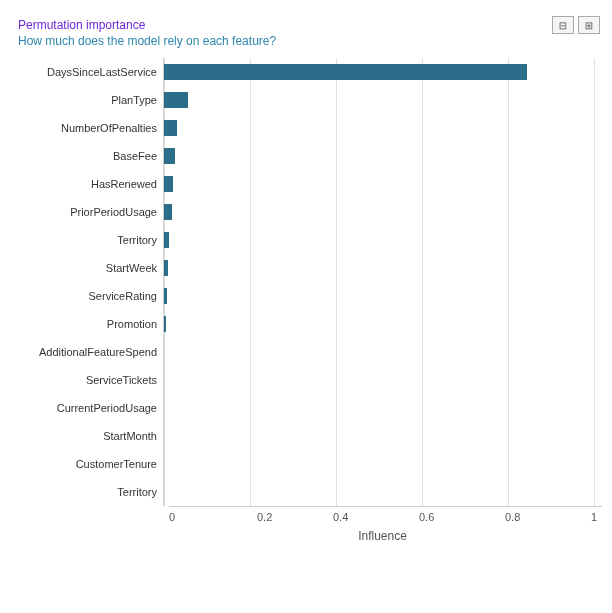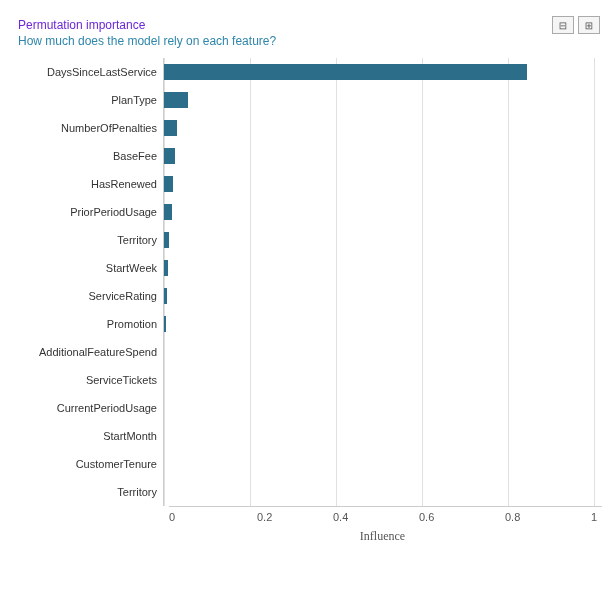--- a/index.html
+++ b/index.html
@@ -124,21 +124,20 @@
       background: #ccc;
       margin-left: 151px;
       margin-right: 0;
     }
     .x-title {
       text-align: center;
       font-size: 12px;
       color: #555;
       margin-top: 4px;
       margin-left: 145px;
-      font-family: Liberation Serif, serif;
     }
   </style>
 </head>
 <body>
 
 <div class="container">
   <div class="title">Permutation importance</div>
   <div class="subtitle">How much does the model rely on each feature?</div>
 
   <div class="toolbar">

